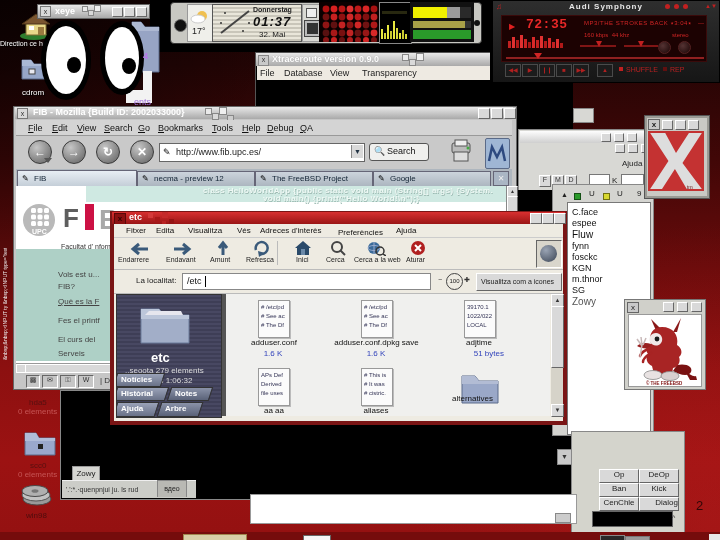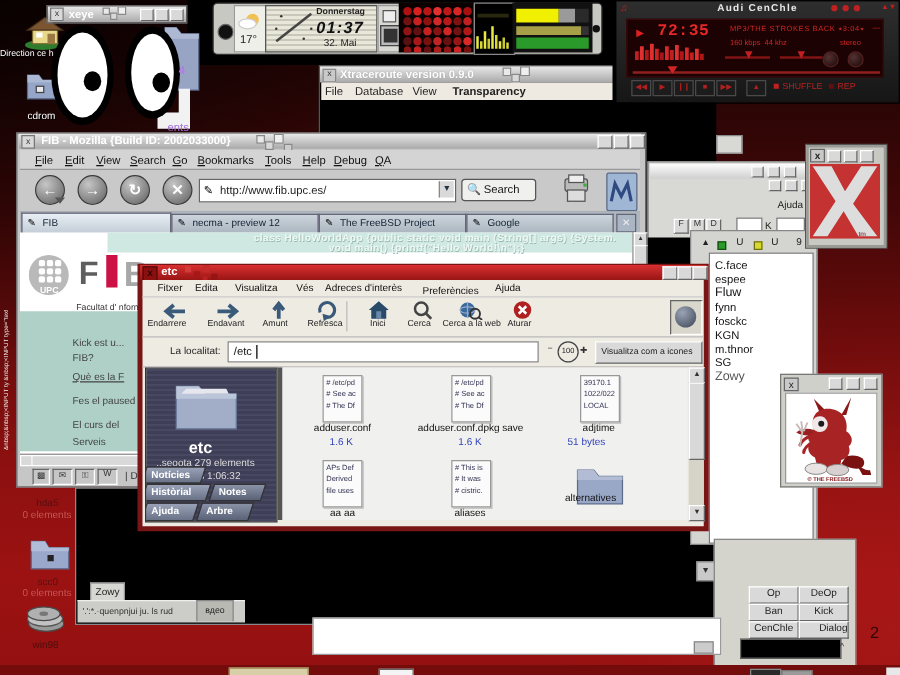--- a/index.html
+++ b/index.html
@@ -61,21 +61,21 @@
     <span class="abs" style="left:2px;top:2px;width:9px;height:9px;background:#c9c9c9;border:1px solid #888;font-size:7px;line-height:8px;text-align:center;color:#333;">x</span>
     <span class="abs t9" style="left:16px;top:1px;color:#fff;font-weight:bold;text-shadow:0 0 1px #999;">Xtraceroute version 0.9.0</span>
     <span class="abs" style="left:146px;top:1px;width:5px;height:5px;background:#e9e9e9;border:1px solid #888;"></span>
     <span class="abs" style="left:153px;top:6px;width:5px;height:5px;background:#d9d9d9;border:1px solid #888;"></span>
     <span class="abs" style="left:160px;top:0px;width:6px;height:6px;background:#efefef;border:1px solid #888;"></span>
   </div>
   <div class="abs t9" style="left:1px;top:13px;width:241px;height:14px;background:#eeeae2;color:#222;">
     <span class="abs" style="left:3px;top:2px;">File</span>
     <span class="abs" style="left:27px;top:2px;">Database</span>
     <span class="abs" style="left:73px;top:2px;">View</span>
-    <span class="abs" style="left:105px;top:2px;font-weight:bold;">Transparency</span>
+    <span class="abs" style="left:105px;top:2px;">Transparency</span>
   </div>
 </div>
 
 <div id="gkrellm" class="abs" style="left:170px;top:2px;width:310px;height:40px;background:#c8c8c2;border:1px solid #333;border-radius:4px;">
   <div class="abs" style="left:3px;top:16px;width:11px;height:11px;background:#111;border-radius:50%;border:1px solid #666;"></div>
   <div class="abs" style="left:16px;top:1px;width:24px;height:36px;background:#efefea;border:1px solid #999;">
     <svg width="22" height="18" style="position:absolute;left:1px;top:2px;">
           <circle cx="13" cy="9" r="5" fill="#f0c050"></circle>
           <ellipse cx="9" cy="12" rx="7" ry="4" fill="#fff" stroke="#ccc"></ellipse>
         </svg>
@@ -235,21 +235,21 @@
   <span class="abs btn3d" style="left:41px;top:2px;width:9px;height:8px;"></span>
   <svg class="abs" style="left:1px;top:13px;" width="56" height="60" viewBox="0 0 52 60" preserveAspectRatio="none">
     <rect width="52" height="60" fill="#c43232"></rect>
     <polygon points="2,2 16,2 26,22 38,2 50,2 32,32 50,58 36,58 25,38 13,58 2,58 19,30" fill="#ddd"></polygon>
     <text x="36" y="58" font-size="5" fill="#611">tm</text>
   </svg>
 </div>
 
 <div class="abs" style="left:492px;top:0;width:226px;height:81px;background:linear-gradient(#2e2e2e,#161616);border:1px solid #000;z-index:6;">
   <span class="abs" style="left:3px;top:1px;color:#c02020;font-size:8px;font-weight:bold;">♫</span>
-  <span class="abs" style="left:0;top:1px;width:100%;text-align:center;color:#e8e8e8;font-size:8px;font-weight:bold;letter-spacing:1px;">Audi CenChle</span>
+  <span class="abs" style="left:0;top:1px;width:100%;text-align:center;color:#e8e8e8;font-size:8px;font-weight:bold;letter-spacing:1px;">Audi Symphony</span>
   <span class="abs" style="left:172px;top:3px;width:5px;height:5px;border-radius:50%;background:#c02020;"></span>
   <span class="abs" style="left:181px;top:3px;width:5px;height:5px;border-radius:50%;background:#c02020;"></span>
   <span class="abs" style="left:190px;top:3px;width:5px;height:5px;border-radius:50%;background:#c02020;"></span>
   <span class="abs" style="left:212px;top:2px;color:#c02020;font-size:6px;">▲▼</span>
   <div class="abs" style="left:8px;top:14px;width:204px;height:45px;background:#1c0202;border:1px solid #3a0a0a;">
     <span class="abs" style="left:7px;top:6px;color:#e02020;font-size:8px;">▶</span>
     <span class="abs" style="left:24px;top:1px;color:#e82828;font-size:13px;font-weight:bold;font-family:'Liberation Mono',monospace;letter-spacing:0.5px;">72:35</span>
     <span class="abs" style="left:82px;top:4px;color:#d02525;font-size:6px;letter-spacing:0.5px;">MP3/THE STROKES BACK ⭑3:04⭑</span>
     <span class="abs" style="left:196px;top:4px;color:#d02525;font-size:6px;">—</span>
     <svg class="abs" style="left:6px;top:16px;" width="58" height="16">
@@ -401,24 +401,24 @@
             <rect x="21" y="21" width="5" height="5" rx="1.5"></rect>
       </g>
       <text x="9" y="34" font-size="7" fill="#fff" font-weight="bold">UPC</text>
       <text x="40" y="27" font-size="26" font-weight="bold" fill="#5e5e5e">F</text>
       <rect x="62" y="4" width="9" height="26" fill="#cc1144"></rect>
       <text x="76" y="29" font-size="28" font-weight="bold" fill="#a8a8a8">B</text>
     </svg>
     <div class="abs t7" style="left:45px;top:57px;color:#333;">Facultat d' nformàtica</div>
 
     <div class="abs" style="left:0px;top:63px;width:96px;height:112px;background:#aed0c6;">
-      <div class="abs t8" style="left:42px;top:21px;color:#444;">Kick est u...</div>
+      <div class="abs t8" style="left:42px;top:21px;color:#444;">Vols est u...</div>
       <div class="abs t8" style="left:42px;top:33px;color:#444;">FIB?</div>
       <div class="abs t8" style="left:42px;top:48px;color:#444;text-decoration:underline;">Què es la F</div>
-      <div class="abs t8" style="left:42px;top:67px;color:#444;">Fes el paused</div>
+      <div class="abs t8" style="left:42px;top:67px;color:#444;">Fes el printf</div>
       <div class="abs t8" style="left:42px;top:86px;color:#444;">El curs del</div>
       <div class="abs t8" style="left:42px;top:100px;color:#444;">Serveis</div>
     </div>
   </div>
 
   <div class="abs" style="left:492px;top:79px;width:10px;height:177px;background:#c9c9c9;border-left:1px solid #888;">
     <div class="abs btn3d" style="left:0;top:0;width:9px;height:9px;font-size:5px;text-align:center;line-height:8px;color:#333;">▲</div>
     <div class="abs btn3d" style="left:0;top:10px;width:9px;height:40px;"></div>
   </div>
 
@@ -552,21 +552,21 @@
         <div class="t6" style="margin:2px;color:#335;line-height:9px;"># /etc/pd<br># See ac<br># The Df</div>
       </div>
       <div class="abs" style="left:238px;top:6px;width:30px;height:36px;background:#fbfbfb;border:1px solid #999;box-shadow:1px 1px 0 #bbb;">
         <div class="t6" style="margin:2px;color:#335;line-height:9px;">39170.1<br>1022/022<br>LOCAL</div>
       </div>
       <div class="abs t8" style="left:8px;top:44px;width:80px;text-align:center;color:#111;">adduser.conf</div>
       <div class="abs t8" style="left:22px;top:55px;width:50px;text-align:center;color:#3344bb;">1.6 K</div>
       <div class="abs t8" style="left:93px;top:44px;width:115px;text-align:center;color:#111;">adduser.conf.dpkg save</div>
       <div class="abs t8" style="left:125px;top:55px;width:50px;text-align:center;color:#3344bb;">1.6 K</div>
       <div class="abs t8" style="left:228px;top:44px;width:50px;text-align:center;color:#111;">adjtime</div>
-      <div class="abs t8" style="left:228px;top:55px;width:50px;text-align:left;color:#3344bb;">51 bytes</div>
+      <div class="abs t8" style="left:228px;top:55px;width:50px;text-align:right;color:#3344bb;">51 bytes</div>
       <div class="abs" style="left:32px;top:74px;width:30px;height:36px;background:#fbfbfb;border:1px solid #999;box-shadow:1px 1px 0 #bbb;">
         <div class="t6" style="margin:2px;color:#335;line-height:9px;">APs Def<br>Derived<br>file uses</div>
       </div>
       <div class="abs" style="left:135px;top:74px;width:30px;height:36px;background:#fbfbfb;border:1px solid #999;box-shadow:1px 1px 0 #bbb;">
         <div class="t6" style="margin:2px;color:#335;line-height:9px;"># This is<br># It was<br># cistric.</div>
       </div>
       <svg class="abs" style="left:235px;top:76px;" width="38" height="34" viewBox="0 0 38 34">
         <path d="M1,6 L14,6 L18,11 L37,11 L37,33 L1,33 Z" fill="#9aa8c8" stroke="#5a6a8a"></path>
         <path d="M1,6 L14,6 L18,11 L37,11 L37,14 L1,14 Z" fill="#b2bcd4"></path>
       </svg>

